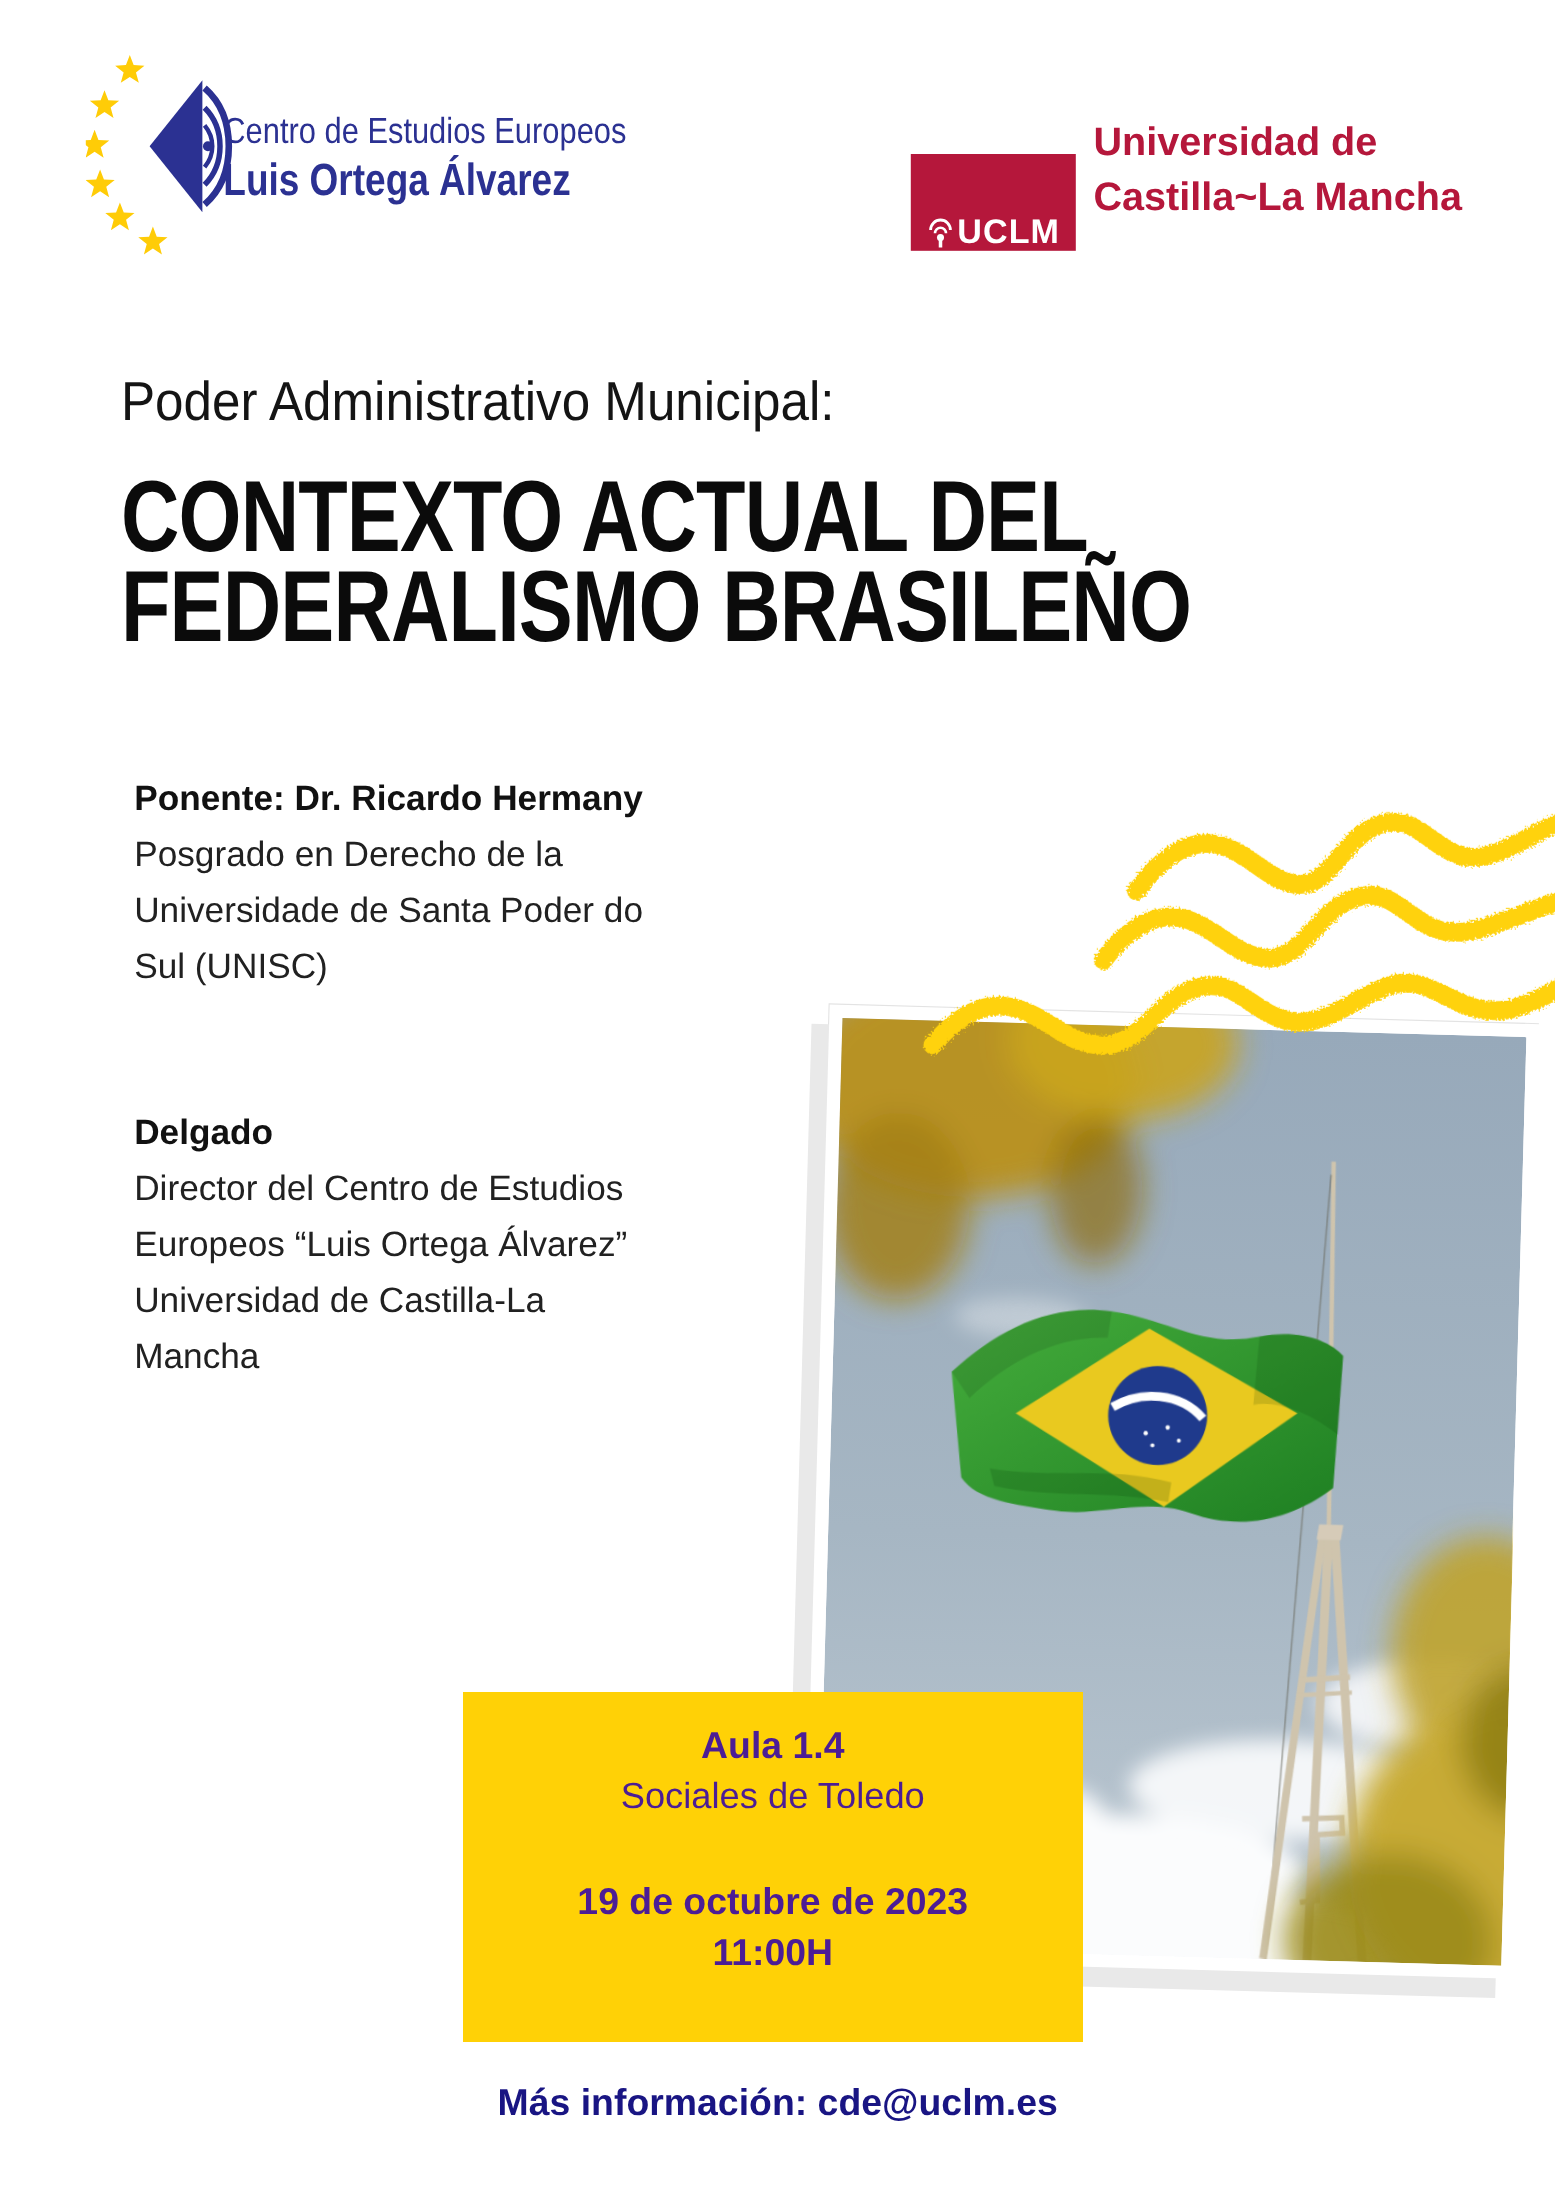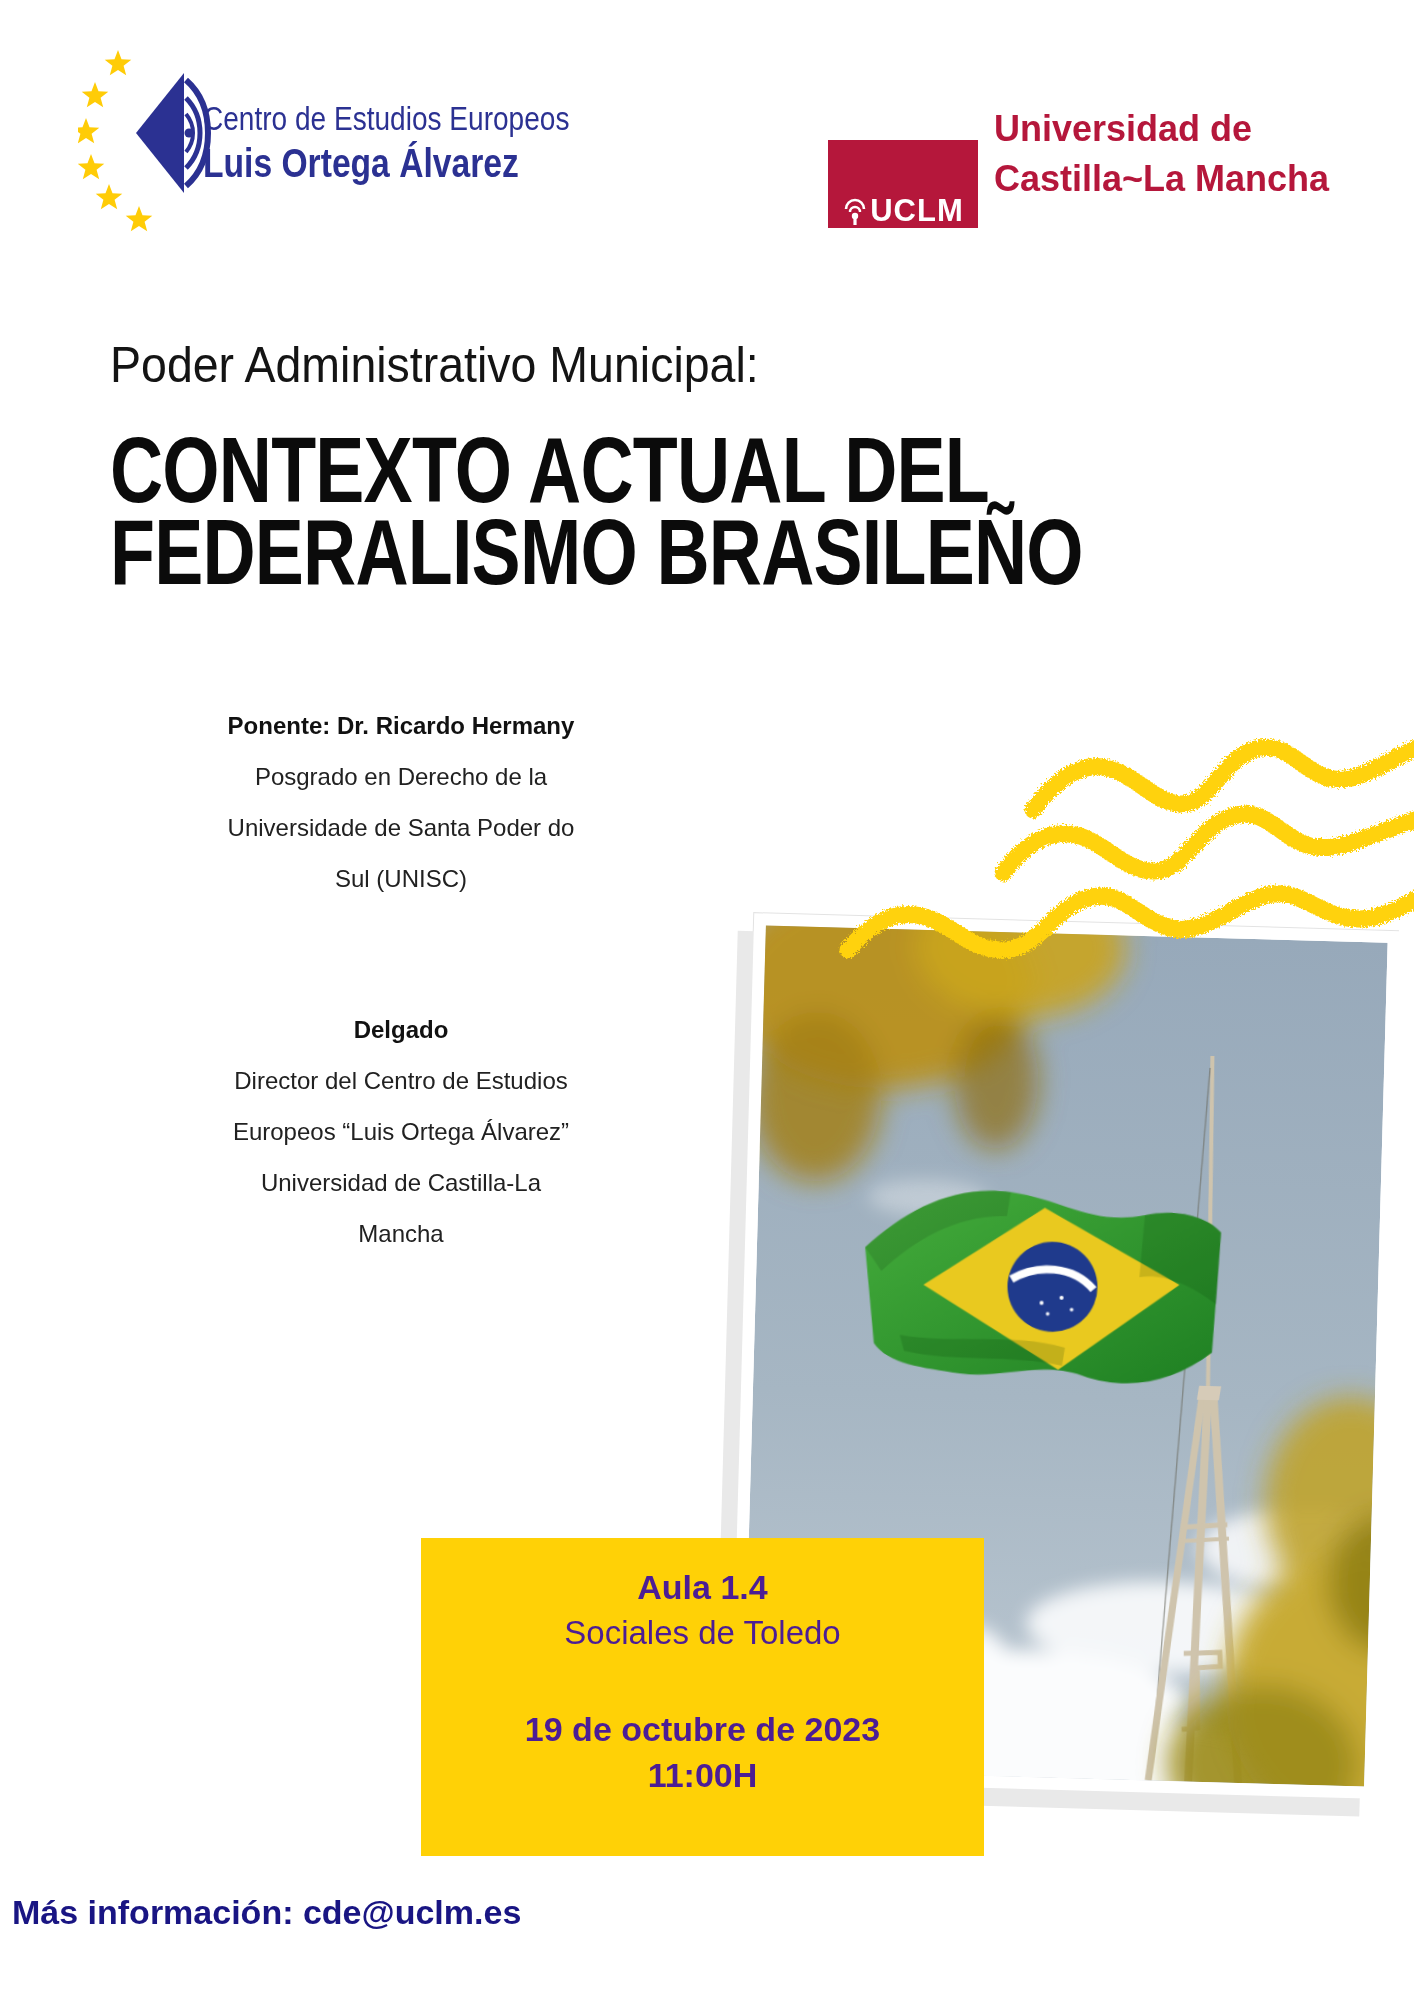--- a/index.html
+++ b/index.html
@@ -37,21 +37,21 @@
     transform:scaleX(.93);transform-origin:left top;white-space:nowrap;
   }
   .big1,.big2{
     left:110px;font-size:92px;font-weight:800;letter-spacing:-1px;color:#0b0b0b;
     transform:scaleX(.80);transform-origin:left top;white-space:nowrap;
   }
   .big1{top:418px;}
   .big2{top:500px;}
 
   
-  .speaker{left:111px;width:580px;font-size:24px;line-height:51px;color:#212121;text-align:center;}
+  .speaker{left:122px;width:580px;font-size:32px;line-height:51px;color:#212121;}
   .speaker .hd{font-weight:700;color:#111;}
   .ponente{top:700px;}
   .presenta{top:1004px;}
 
   
   .photo-card{
     left:742px;top:922px;width:646px;height:868px;background:#ffffff;
     padding:12px;box-sizing:border-box;transform:rotate(1.6deg);transform-origin:center;
     box-shadow:-16px 18px 0 #e9e9e9, -1px -1px 0 #e3e3e3;
     z-index:1;
@@ -65,21 +65,21 @@
   .info-box{
     left:421px;top:1538px;width:563px;height:318px;background:#ffd106;z-index:3;
     text-align:center;box-sizing:border-box;padding-top:26px;color:#4c1d95;
   }
   .info-box .row{font-size:33px;line-height:46px;}
   .info-box .b{font-weight:700;font-size:34px;}
   .info-box .spacer{height:50px;}
 
   
   .footer{
-    left:12px;right:0;top:1893px;
+    left:0;right:0;top:1893px;text-align:center;
     font-size:34px;font-weight:700;color:#191583;z-index:4;
   }
 </style>
 </head>
 <body>
 
 <div class="page">
 
   <svg class="abs" style="left:78px;top:46px;" width="160" height="240" viewBox="0 0 160 240">
     <defs>

